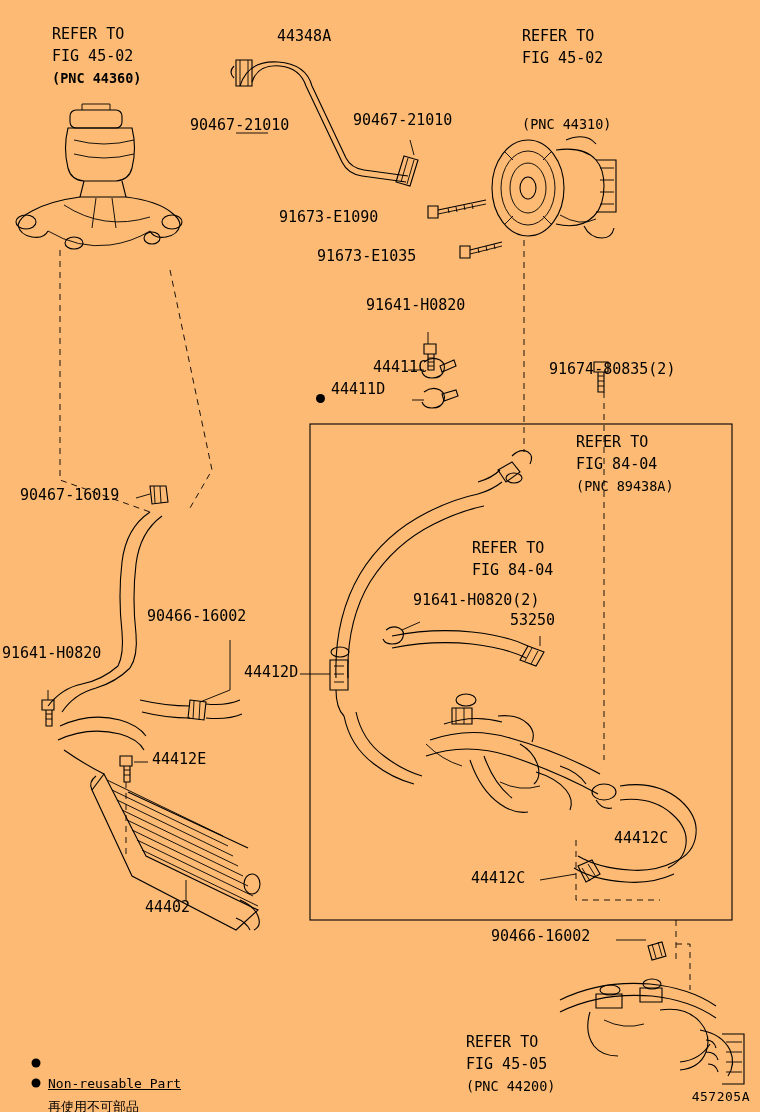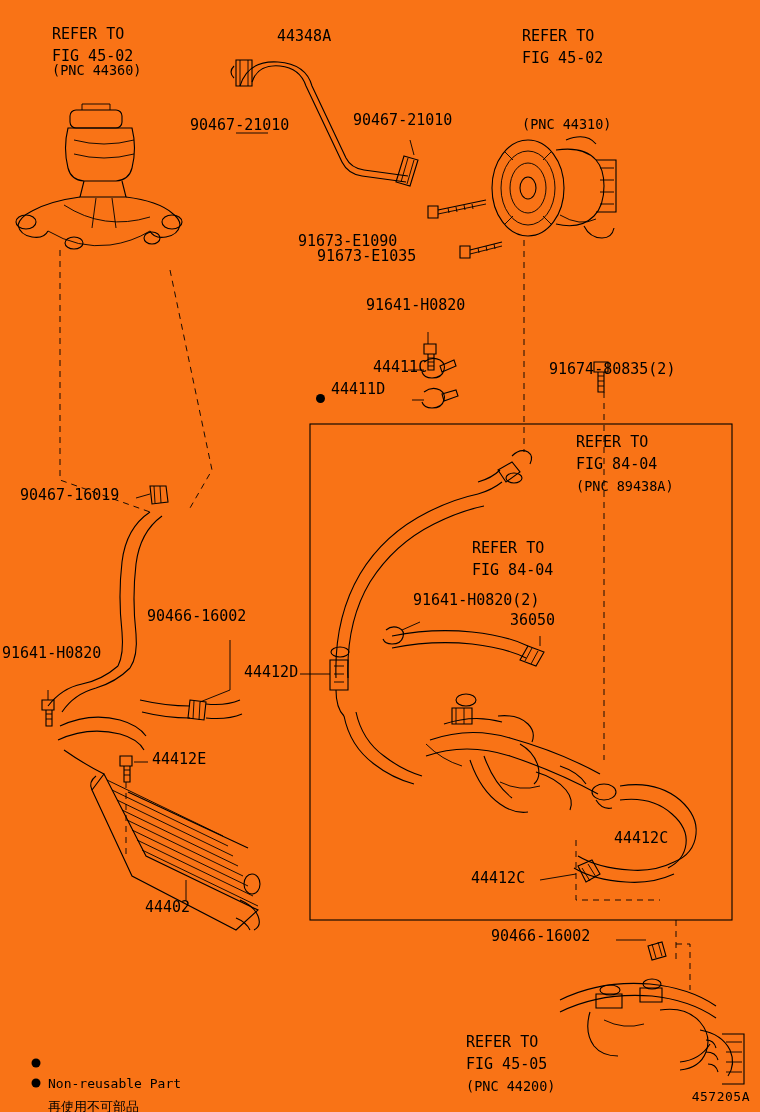--- a/index.html
+++ b/index.html
@@ -4,21 +4,21 @@
 <style>
   html, body {
     margin: 0;
     padding: 0;
     background: #ffffff;
   }
   #page {
     position: relative;
     width: 760px;
     height: 1112px;
-    background: #f97316;
+    background: #fdba74;
     font-family: "DejaVu Sans Mono", "Liberation Mono", monospace;
     overflow: hidden;
   }
   .lbl {
     position: absolute;
     font-family: "DejaVu Sans Mono", "Liberation Mono", monospace;
     font-size: 15px;
     line-height: 17px;
     color: #000000;
     white-space: pre;
@@ -350,33 +350,33 @@
     <path class="st-dash" d="M676 944 L690 944 L690 990"></path>
 
     <path class="st-dash" d="M676 920 L676 960"></path>
 
     <circle class="fillk" cx="36" cy="1063" r="4.5"></circle>
     <circle class="fillk" cx="36" cy="1083" r="4.5"></circle>
   </svg>
 
   <div class="lbl" style="left:52px; top:26px;">REFER TO</div>
   <div class="lbl" style="left:52px; top:48px;">FIG 45-02</div>
-  <div class="lbl small" style="left:52px; top:62px;">(PNC 44360)</div>
+  <div class="lbl small" style="left:52px; top:70px;font-weight:bold;">(PNC 44360)</div>
 
   <div class="lbl" style="left:277px; top:28px;">44348A</div>
 
   <div class="lbl" style="left:190px; top:117px;">90467-21010</div>
 
   <div class="lbl" style="left:353px; top:112px;">90467-21010</div>
 
   <div class="lbl" style="left:522px; top:28px;">REFER TO</div>
   <div class="lbl" style="left:522px; top:50px;">FIG 45-02</div>
   <div class="lbl small" style="left:522px; top:72px;margin-top:44px;">(PNC 44310)</div>
 
-  <div class="lbl" style="left:298px; top:209px;margin-top:24px;">91673-E1090</div>
+  <div class="lbl" style="left:279px; top:209px;">91673-E1090</div>
 
   <div class="lbl" style="left:317px; top:248px;">91673-E1035</div>
 
   <div class="lbl" style="left:366px; top:297px;">91641-H0820</div>
 
   <div class="lbl" style="left:333px; top:359px;margin-left:40px;">44411C</div>
 
   <div class="bullet" style="left:316px; top:394px;"></div>
   <div class="lbl" style="left:331px; top:381px;">44411D</div>
 
@@ -388,38 +388,38 @@
 
   <div class="lbl" style="left:472px; top:540px;">REFER TO</div>
   <div class="lbl" style="left:472px; top:562px;">FIG 84-04</div>
 
   <div class="lbl" style="left:20px; top:487px;">90467-16019</div>
 
   <div class="lbl" style="left:147px; top:608px;">90466-16002</div>
 
   <div class="lbl" style="left:413px; top:592px;">91641-H0820(2)</div>
 
-  <div class="lbl" style="left:510px; top:612px;">36050</div>
+  <div class="lbl" style="left:510px; top:612px;">53250</div>
 
   <div class="lbl" style="left:2px; top:645px;">91641-H0820</div>
 
   <div class="lbl" style="left:244px; top:664px;text-align:right;">44412D</div>
 
   <div class="lbl" style="left:152px; top:751px;">44412E</div>
 
   <div class="lbl" style="left:614px; top:830px;">44412C</div>
 
   <div class="lbl" style="left:471px; top:870px;">44412C</div>
 
   <div class="lbl" style="left:145px; top:899px;">44402</div>
 
   <div class="lbl" style="left:491px; top:928px;">90466-16002</div>
 
   <div class="lbl" style="left:466px; top:1034px;">REFER TO</div>
   <div class="lbl" style="left:466px; top:1056px;">FIG 45-05</div>
   <div class="lbl small" style="left:466px; top:1078px;">(PNC 44200)</div>
 
   <div class="legend-text legend-cjk" style="left:48px; top:1055px;">再使用不可部品</div>
-  <div class="legend-text" style="left:48px; top:1075px; font-family:'DejaVu Sans Mono','Liberation Mono',monospace;">Non-reusable Part</div>
+  <div class="legend-text" style="left:48px; top:1075px; font-family:'DejaVu Sans Mono','Liberation Mono',monospace;text-decoration:underline;">Non-reusable Part</div>
 
   <div class="code-bl">457205A</div>
 
 </div>
 
 </body></html>

